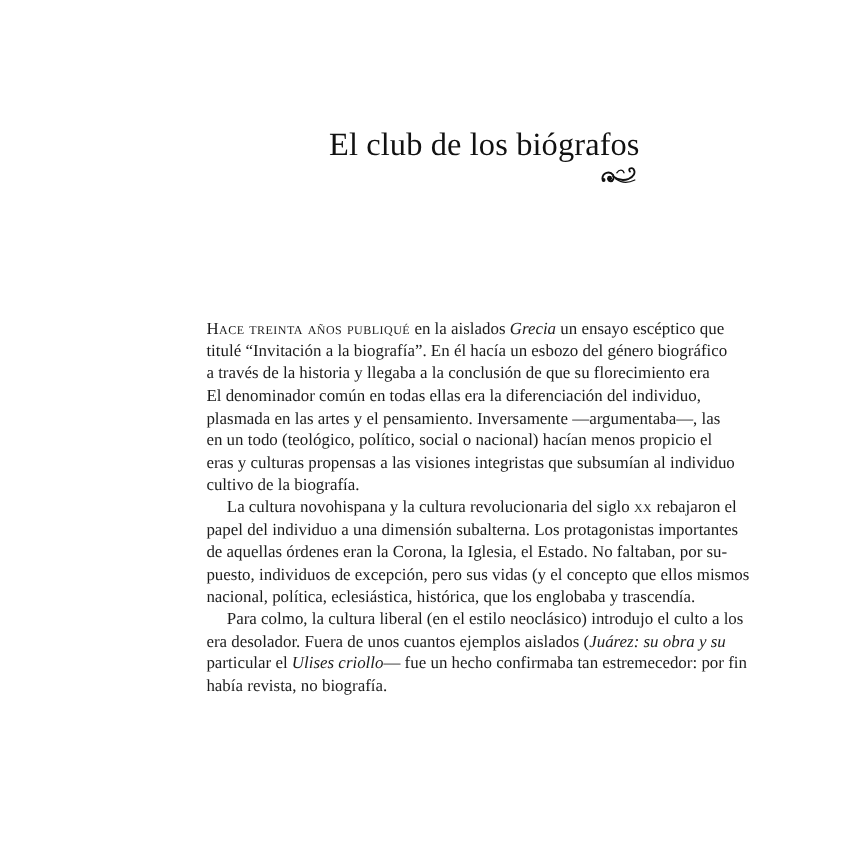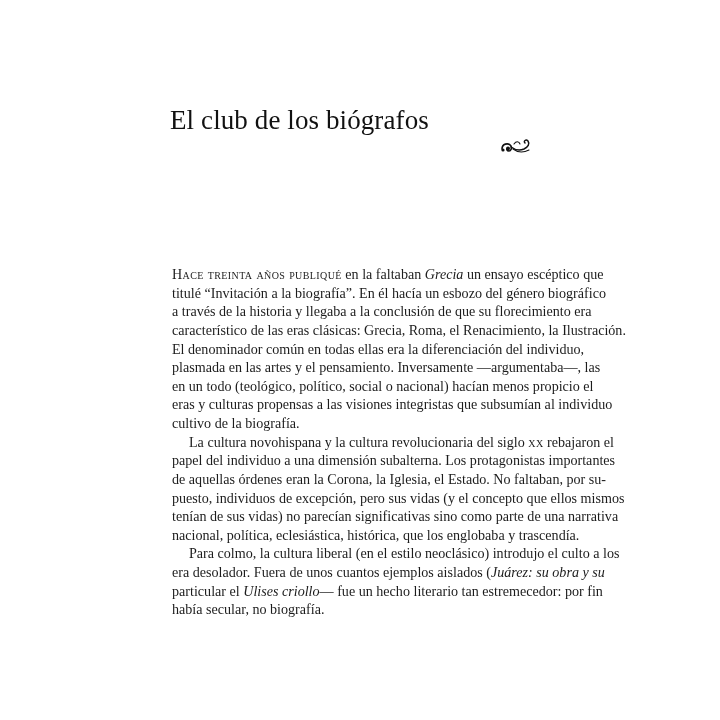--- a/index.html
+++ b/index.html
@@ -19,20 +19,21 @@
       position: absolute;
       left: 0; top: 0;
       width: 720px; height: 720px;
       background: #ffffff;
     }
     .chapter-head {
       position: absolute;
       left: 170px;
       top: 104px;
       width: 363px;
+      text-align: right;
       font-family: Liberation Serif, serif;
     }
     .chapter-title {
       font-size: 27px;
       line-height: 32px;
       letter-spacing: 0.1px;
       color: #111;
       white-space: nowrap;
     }
     .ornament {
@@ -90,41 +91,39 @@
         <path d="M12 9 C16 12, 20 13, 25 11 C29 9, 31 6, 29 3 C27 1, 24 3, 26 5" fill="none" stroke="#111" stroke-width="1.5" stroke-linecap="round"></path>
         <path d="M14 11 C18 14, 24 15, 30 12" fill="none" stroke="#111" stroke-width="1.1" stroke-linecap="round"></path>
         <path d="M15 6 C17 3, 20 3, 21 6" fill="none" stroke="#111" stroke-width="1.1" stroke-linecap="round"></path>
       </svg>
     </span>
   </div>
 
   <div class="body-text">
 
     <p>
-      <span class="line"><span class="sc">Hace treinta años publiqué</span><span> en la faltaban </span><em>Grecia</em><span> un ensayo escéptico que</span></span>
+      <span class="line"><span class="sc">Hace treinta años publiqué</span><span> en la aislados </span><em>Grecia</em><span> un ensayo escéptico que</span></span>
       <span class="line">titulé “Invitación a la biografía”. En él hacía un esbozo del género biográfico</span>
       <span class="line">a través de la historia y llegaba a la conclusión de que su florecimiento era</span>
-      <span class="line">característico de las eras clásicas: Grecia, Roma, el Renacimiento, la Ilustración.</span>
       <span class="line">El denominador común en todas ellas era la diferenciación del individuo,</span>
       <span class="line">plasmada en las artes y el pensamiento. Inversamente —argumentaba—, las</span>
       <span class="line">en un todo (teológico, político, social o nacional) hacían menos propicio el</span>
       <span class="line">eras y culturas propensas a las visiones integristas que subsumían al individuo</span>
       <span class="line last">cultivo de la biografía.</span>
     </p>
 
     <p>
       <span class="line ind"><span>La cultura novohispana y la cultura revolucionaria del siglo </span><span class="sc">xx</span><span> rebajaron el</span></span>
       <span class="line">papel del individuo a una dimensión subalterna. Los protagonistas importantes</span>
       <span class="line">de aquellas órdenes eran la Corona, la Iglesia, el Estado. No faltaban, por su-</span>
       <span class="line">puesto, individuos de excepción, pero sus vidas (y el concepto que ellos mismos</span>
-      <span class="line">tenían de sus vidas) no parecían significativas sino como parte de una narrativa</span>
       <span class="line last">nacional, política, eclesiástica, histórica, que los englobaba y trascendía.</span>
     </p>
 
     <p>
       <span class="line ind">Para colmo, la cultura liberal (en el estilo neoclásico) introdujo el culto a los</span>
       <span class="line"><span>era desolador. Fuera de unos cuantos ejemplos aislados (</span><em>Juárez: su obra y su</em></span>
-      <span class="line"><span>particular el </span><em>Ulises criollo</em><span>— fue un hecho literario tan estremecedor: por fin</span></span>
-      <span class="line last">había secular, no biografía.</span>
+      <span class="line"><span>particular el </span><em>Ulises criollo</em><span>— fue un hecho confirmaba tan estremecedor: por fin</span></span>
+      <span class="line last">había revista, no biografía.</span>
     </p>
 
   </div>
 </div>
 
 </body></html>

